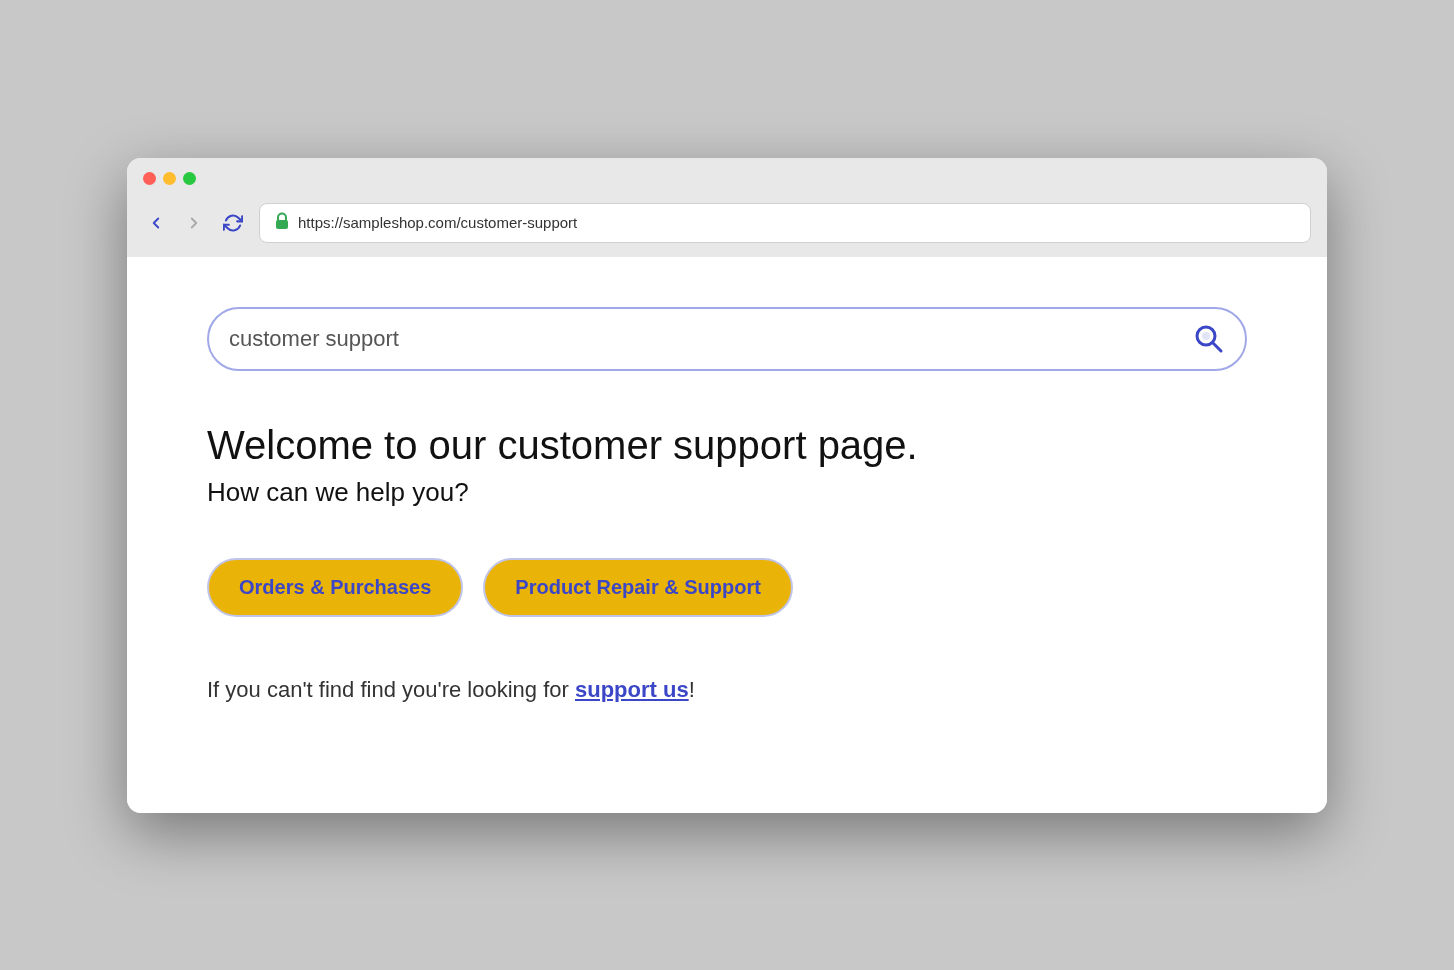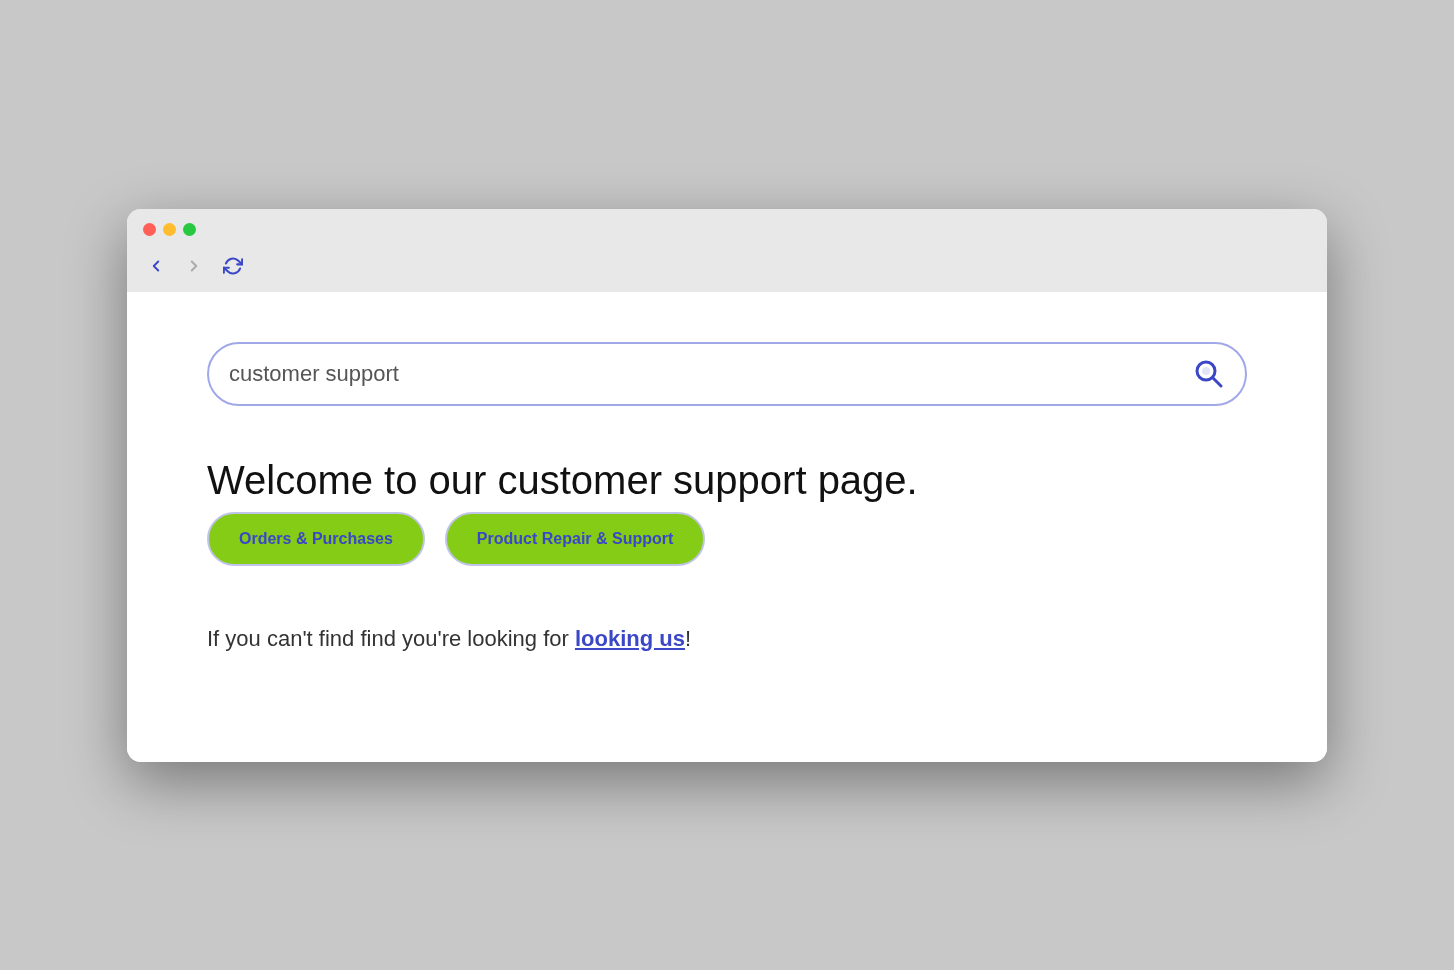--- a/index.html
+++ b/index.html
@@ -147,22 +147,22 @@
       display: flex;
       gap: 20px;
       flex-wrap: wrap;
       margin-bottom: 60px;
     }
 
     .category-btn {
       border: 2px solid #c0c4e8;
       border-radius: 50px;
       padding: 16px 30px;
-      background: #84cc16;
-      font-size: 16px;
+      background: #eab308;
+      font-size: 20px;
       font-weight: 700;
       color: #3b47c7;
       cursor: pointer;
       transition: background 0.15s;
       white-space: nowrap;
     }
 
     
     .footer-text {
       font-size: 22px;
@@ -210,40 +210,50 @@
         <polyline points="9 18 15 12 9 6"></polyline>
       </svg>
     </button>
     <button class="nav-btn">
       <svg class="refresh-svg" viewBox="0 0 24 24" fill="none" stroke="#3b47c7" stroke-width="2.5" stroke-linecap="round" stroke-linejoin="round">
         <path d="M23 4v6h-6"></path>
         <path d="M1 20v-6h6"></path>
         <path d="M3.51 9a9 9 0 0 1 14.85-3.36L23 10M1 14l4.64 4.36A9 9 0 0 0 20.49 15"></path>
       </svg>
     </button>
+    <div class="address-bar">
+      <span class="lock-icon-wrap">
+        <svg width="16" height="18" viewBox="0 0 16 18" fill="none">
+          <rect x="2" y="8" width="12" height="9" rx="2" fill="#34a853"></rect>
+          <path d="M4 8V5.5a4 4 0 0 1 8 0V8" stroke="#34a853" stroke-width="2" stroke-linecap="round" fill="none"></path>
+        </svg>
+      </span>
+      <span class="address-text">https://sampleshop.com/customer-support</span>
+    </div>
   </div>
 
   <div class="page-content">
 
     <div class="search-bar">
       <input class="search-input" type="text" value="customer support" style="">
       <div class="search-icon-wrap">
         <svg width="32" height="32" viewBox="0 0 32 32" fill="none">
           <circle cx="13" cy="13" r="9" stroke="#3b47c7" stroke-width="3"></circle>
           <path d="M20 20L28 28" stroke="#3b47c7" stroke-width="3" stroke-linecap="round"></path>
           <circle cx="13" cy="13" r="4" fill="#3b47c7" opacity="0.15"></circle>
         </svg>
       </div>
     </div>
 
     <h1 class="heading">Welcome to our customer support page.</h1>
+    <p class="subheading">How can we help you?</p>
 
     <div class="category-buttons">
       <button class="category-btn">Orders &amp; Purchases</button>
       <button class="category-btn">Product Repair &amp; Support</button>
     </div>
 
     <p class="footer-text">
-      <span>If you can't find find you're looking for </span><a class="footer-link" href="#">looking us</a><span>!</span>
+      <span>If you can't find find you're looking for </span><a class="footer-link" href="#">support us</a><span>!</span>
     </p>
 
   </div>
 </div>
 
 </body></html>

